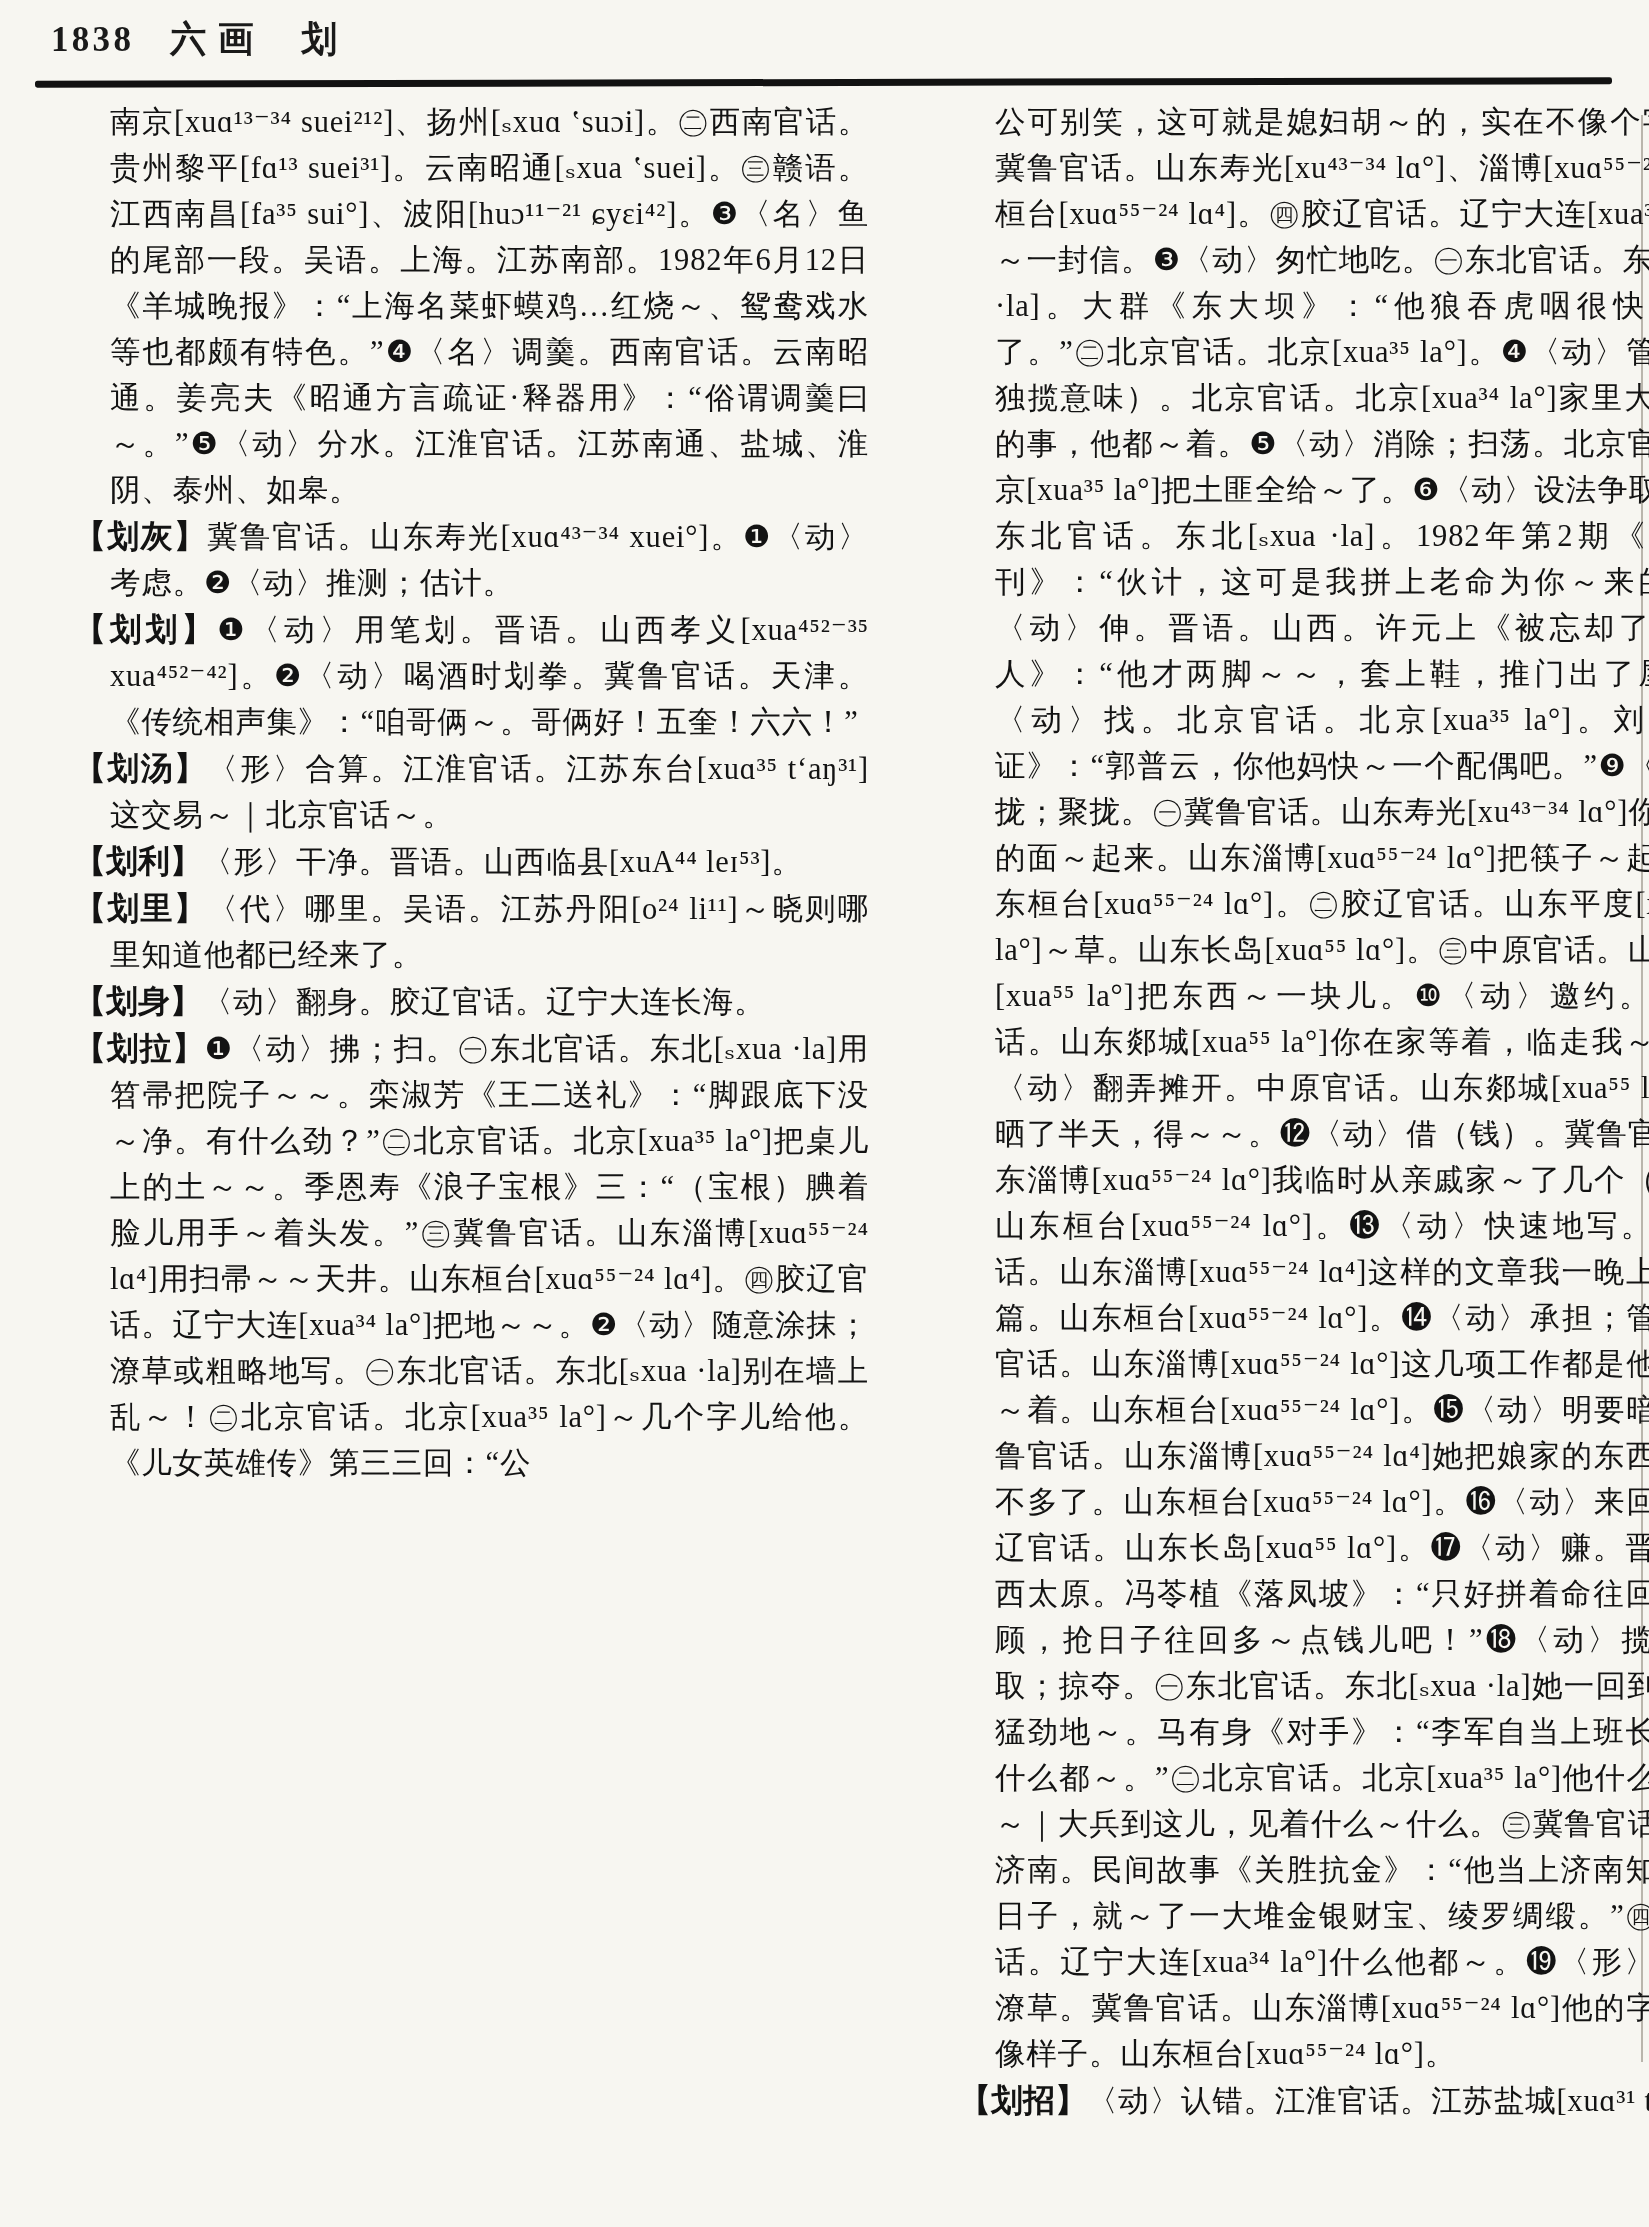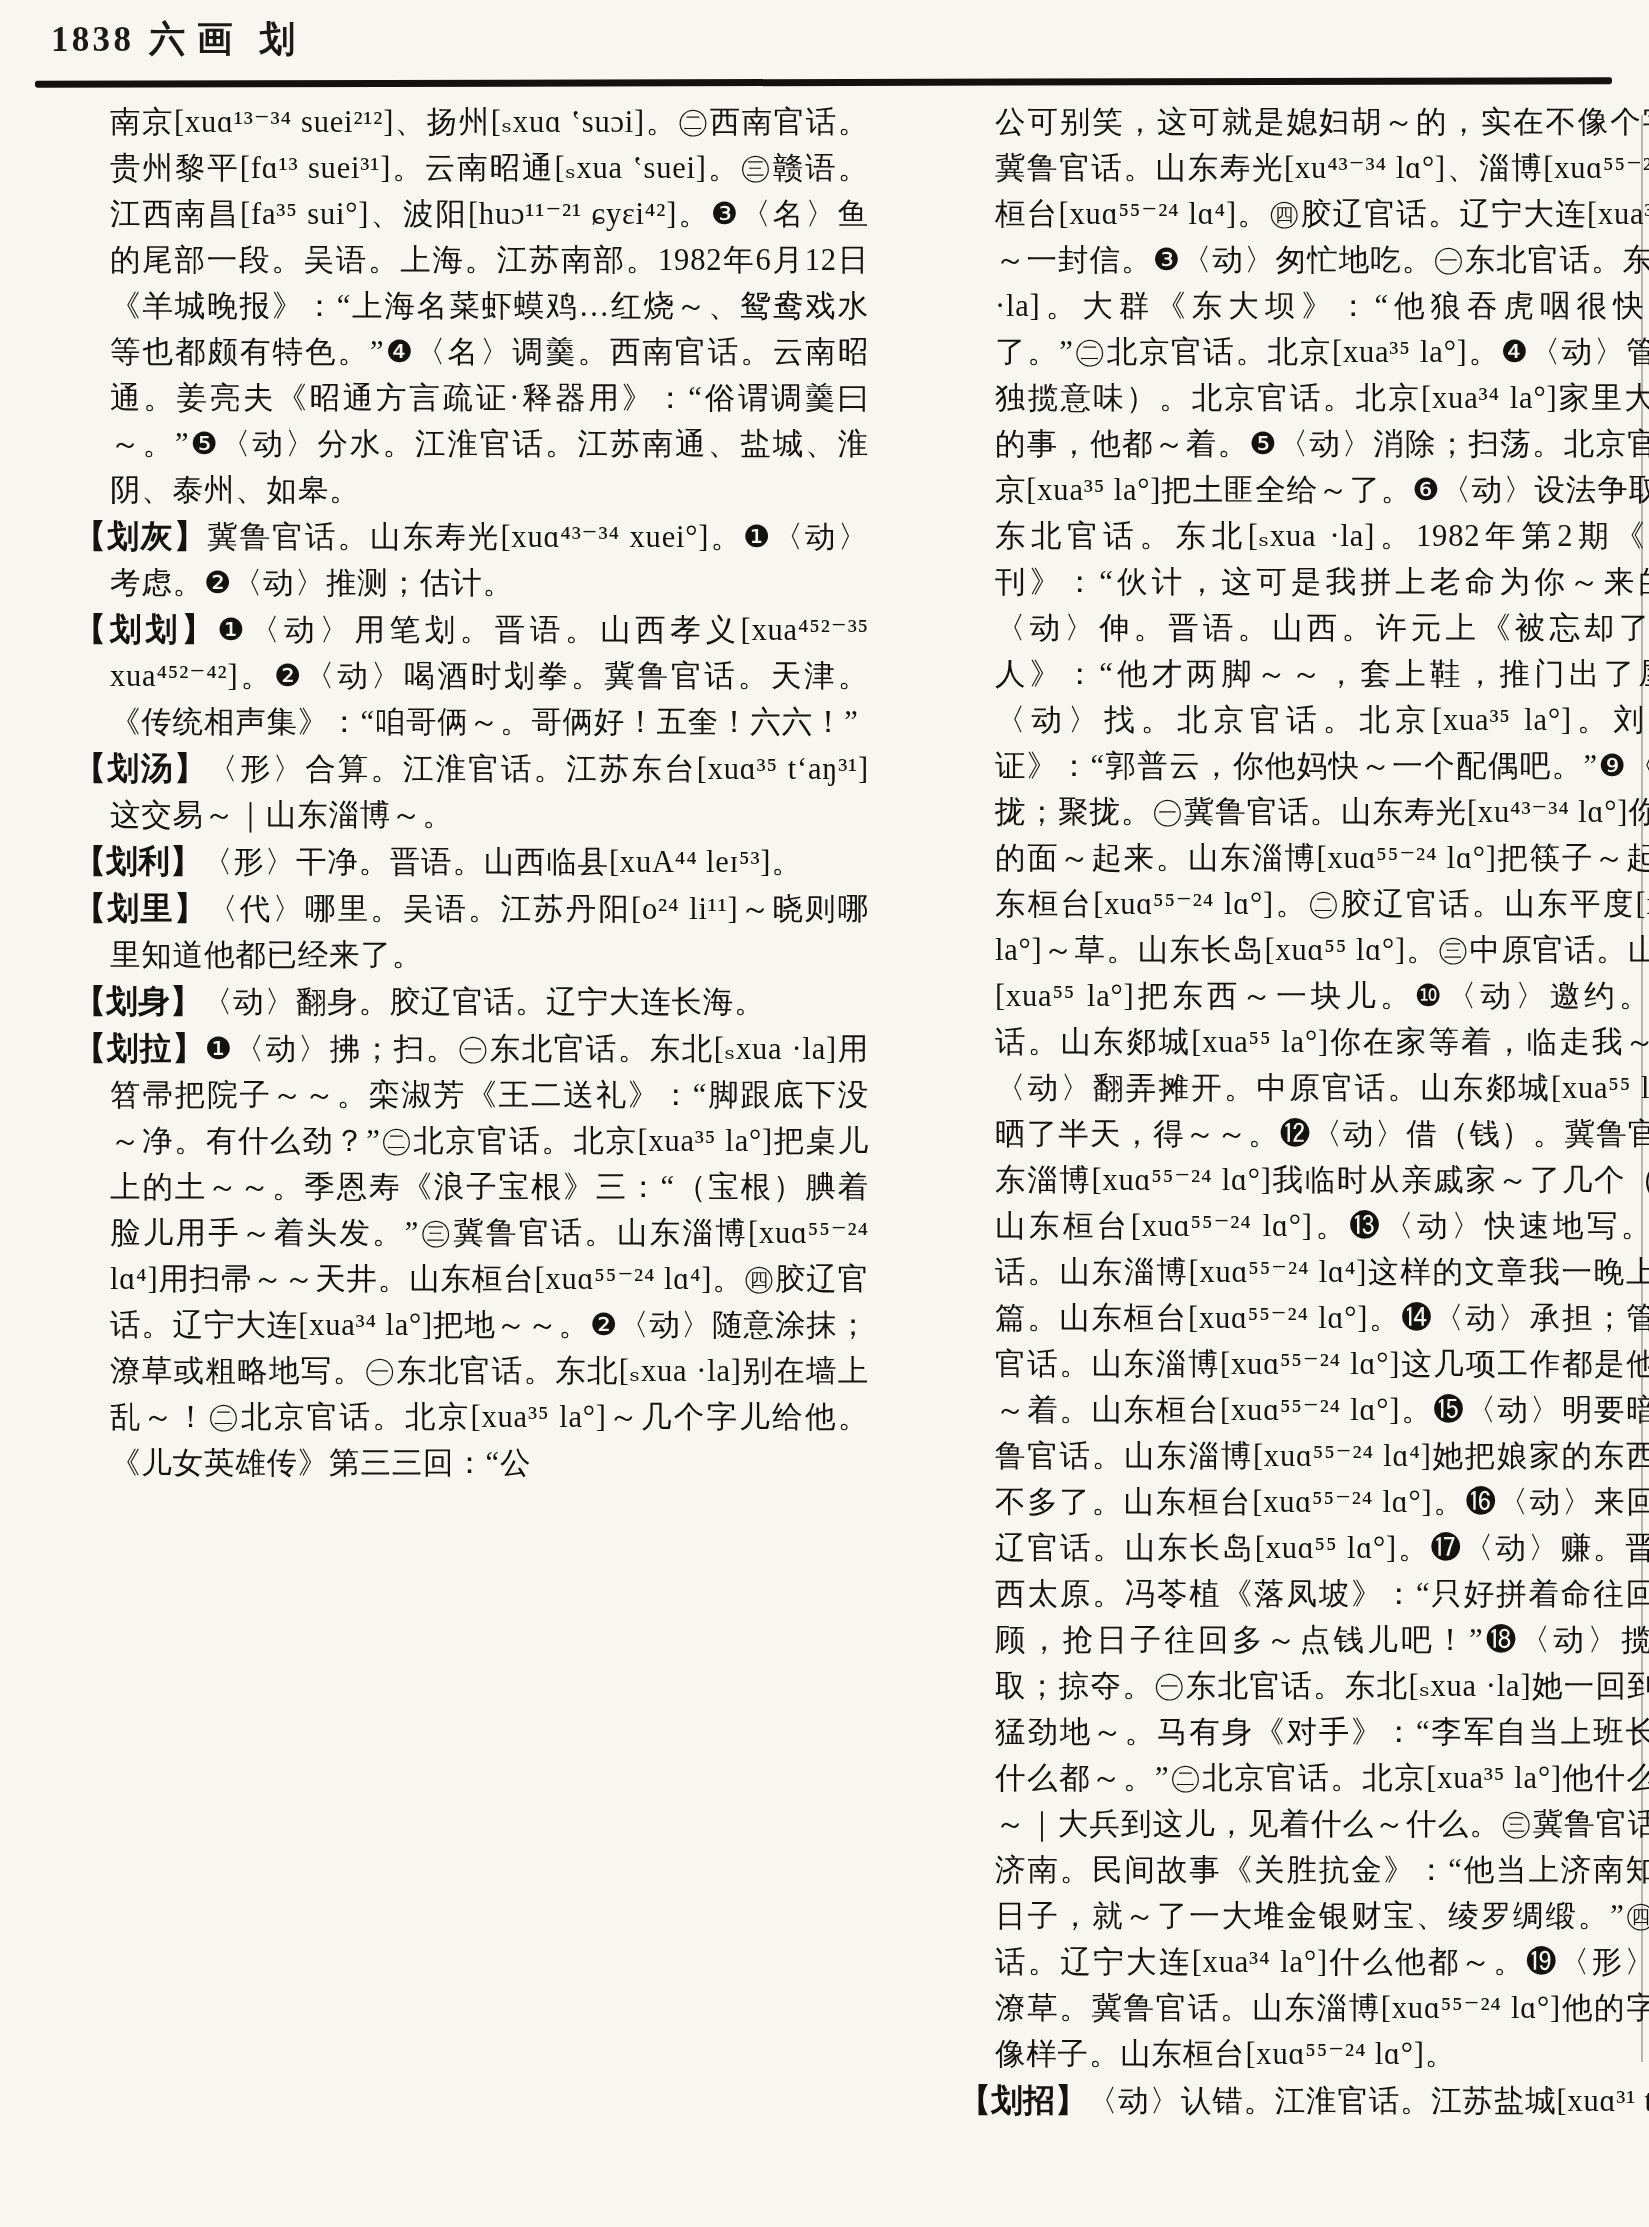--- a/index.html
+++ b/index.html
@@ -7,21 +7,21 @@
     position:relative;
     width:1650px;height:2227px;
     background:#f7f6f1;
     color:#131313;
     font-family:"Liberation Serif","DejaVu Serif",serif;
     overflow:hidden;
   }
   .hdr{
     position:absolute;top:15px;left:51px;
     font-weight:bold;font-size:36px;letter-spacing:0.8px;
-    display:flex;align-items:baseline;gap:15px;
+    display:flex;align-items:baseline;gap:36px;
     color:#1a1a1a;
   }
   .hdr .pageno{font-size:35px;letter-spacing:3.3px;}
   .hdr .sec{letter-spacing:11.5px;}
   .rule{
     position:absolute;top:79px;left:35px;width:1577px;height:6.6px;
     background:#121212;border-radius:2.5px;
     transform:rotate(-0.12deg);
   }
   .edge{
@@ -68,21 +68,21 @@
       <p class="cont">南京[xuɑ¹³⁻³⁴ suei²¹²]、扬州[ₛxuɑ ʽsuɔi]。㊁西南官话。贵州黎平[fɑ¹³ suei³¹]。云南昭通[ₛxua ʽsuei]。㊂赣语。江西南昌[fa³⁵ sui°]、波阳[huɔ¹¹⁻²¹ ɕyɛi⁴²]。❸〈名〉鱼的尾部一段。吴语。上海。江苏南部。1982年6月12日《羊城晚报》：“上海名菜虾蟆鸡…红烧～、鸳鸯戏水等也都颇有特色。”❹〈名〉调羹。西南官话。云南昭通。姜亮夫《昭通方言疏证·释器用》：“俗谓调羹曰～。”❺〈动〉分水。江淮官话。江苏南通、盐城、淮阴、泰州、如皋。</p>
 
 
 
       <p class="entry"><span class="hw">【划灰】</span><span class="body-text">冀鲁官话。山东寿光[xuɑ⁴³⁻³⁴ xuei°]。❶〈动〉考虑。❷〈动〉推测；估计。</span></p>
 
       <p class="entry"><span class="hw">【划划】</span><span class="body-text">❶〈动〉用笔划。晋语。山西孝义[xua⁴⁵²⁻³⁵ xua⁴⁵²⁻⁴²]。❷〈动〉喝酒时划拳。冀鲁官话。天津。《传统相声集》：“咱哥俩～。哥俩好！五奎！六六！”</span></p>
 
 
 
-      <p class="entry"><span class="hw">【划汤】</span><span class="body-text">〈形〉合算。江淮官话。江苏东台[xuɑ³⁵ tʻaŋ³¹]这交易～｜山东淄博～。</span></p>
+      <p class="entry"><span class="hw">【划汤】</span><span class="body-text">〈形〉合算。江淮官话。江苏东台[xuɑ³⁵ tʻaŋ³¹]这交易～｜北京官话～。</span></p>
 
       <p class="entry"><span class="hw">【划利】</span><span class="body-text">〈形〉干净。晋语。山西临县[xuA⁴⁴ leɪ⁵³]。</span></p>
 
       <p class="entry"><span class="hw">【划里】</span><span class="body-text">〈代〉哪里。吴语。江苏丹阳[o²⁴ li¹¹]～晓则哪里知道他都已经来了。</span></p>
 
       <p class="entry"><span class="hw">【划身】</span><span class="body-text">〈动〉翻身。胶辽官话。辽宁大连长海。</span></p>
 
 
       <p class="entry"><span class="hw">【划拉】</span><span class="body-text">❶〈动〉拂；扫。㊀东北官话。东北[ₛxua ·la]用笤帚把院子～～。栾淑芳《王二送礼》：“脚跟底下没～净。有什么劲？”㊁北京官话。北京[xua³⁵ la°]把桌儿上的土～～。季恩寿《浪子宝根》三：“（宝根）腆着脸儿用手～着头发。”㊂冀鲁官话。山东淄博[xuɑ⁵⁵⁻²⁴ lɑ⁴]用扫帚～～天井。山东桓台[xuɑ⁵⁵⁻²⁴ lɑ⁴]。㊃胶辽官话。辽宁大连[xua³⁴ la°]把地～～。❷〈动〉随意涂抹；潦草或粗略地写。㊀东北官话。东北[ₛxua ·la]别在墙上乱～！㊁北京官话。北京[xua³⁵ la°]～几个字儿给他。《儿女英雄传》第三三回：“公</span></p>
     </div>

